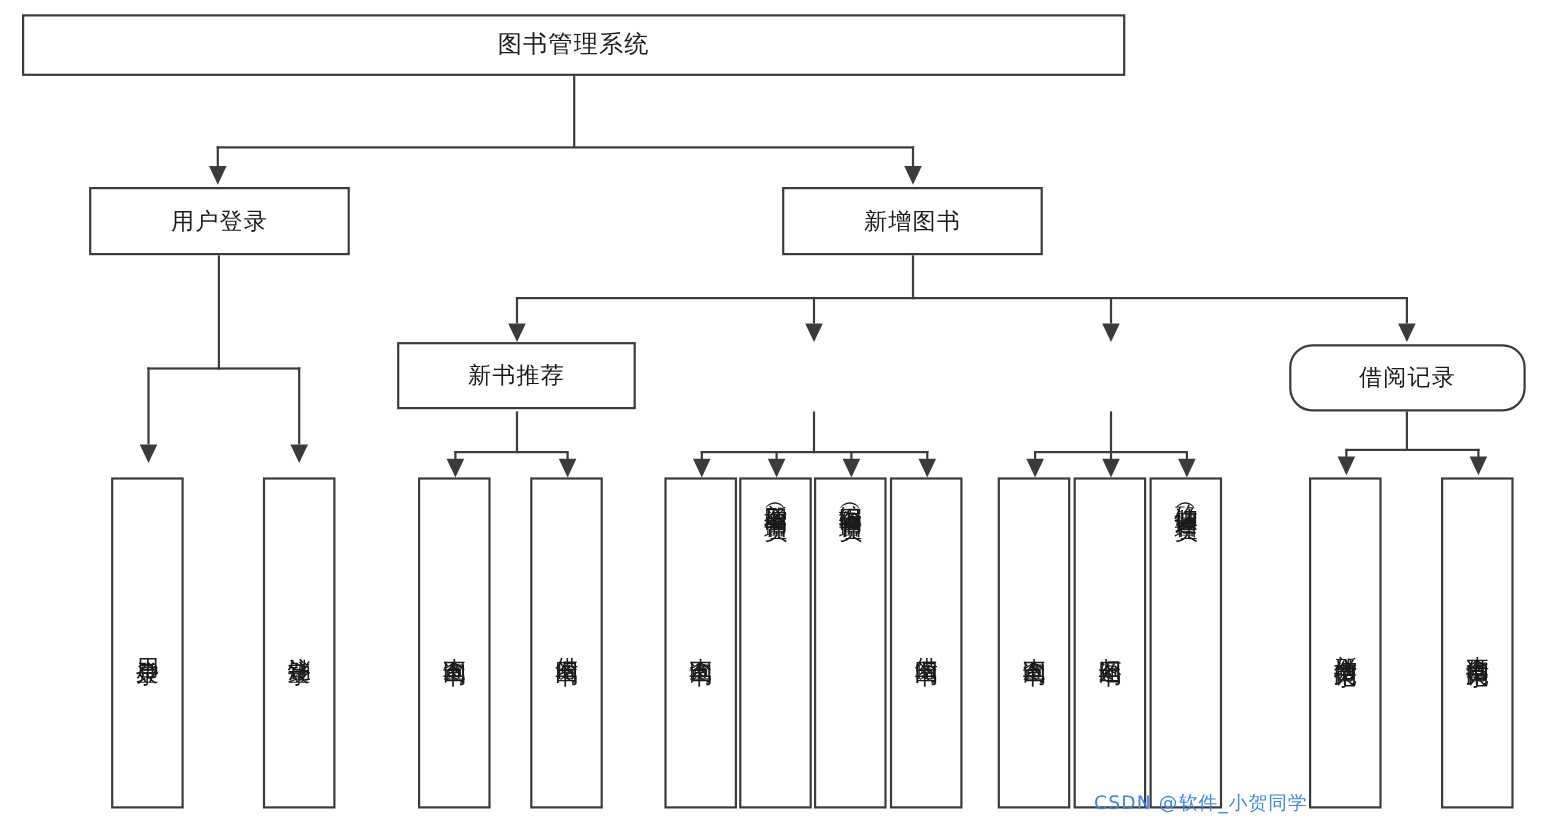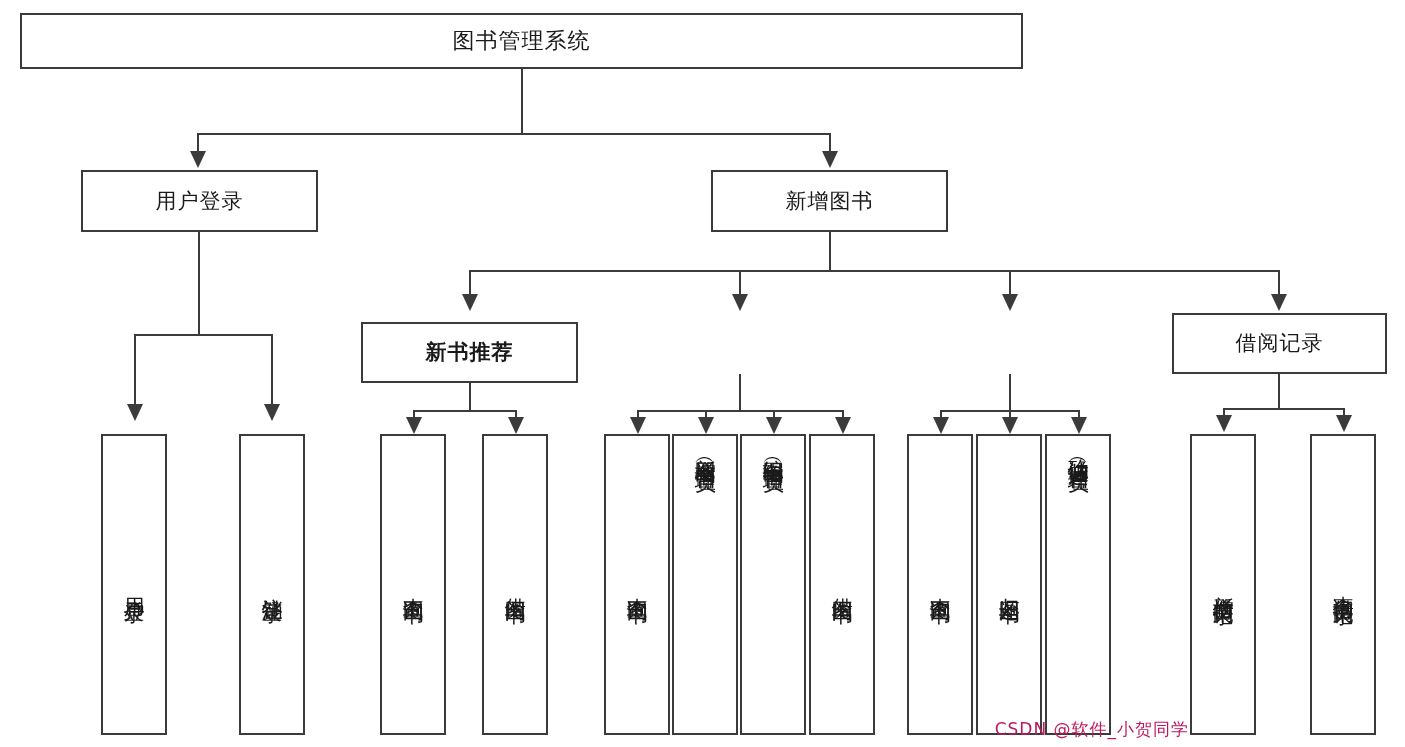--- a/index.html
+++ b/index.html
@@ -62,21 +62,21 @@
     border-right:8px solid transparent;
     border-top:17px solid #3b3b3b;
     z-index:2;
   }
 
   
   #watermark{
     position:absolute;
     right:10px;bottom:6px;
     font-size:17px;
-    color:#be185d;
+    color:#3b82f6;
     letter-spacing:1px;
     z-index:5;
     white-space:nowrap;
   }
 </style>
 </head>
 <body>
 
 <div id="canvas">
 
@@ -112,24 +112,24 @@
   <div class="hline" style="left:469px;top:270px;width:811px;"></div>
   <div class="vline" style="left:469px;top:270px;height:24px;"></div>
   <div class="arrow" style="left:462px;top:294px;"></div>
   <div class="vline" style="left:739px;top:270px;height:24px;"></div>
   <div class="arrow" style="left:732px;top:294px;"></div>
   <div class="vline" style="left:1009px;top:270px;height:24px;"></div>
   <div class="arrow" style="left:1002px;top:294px;"></div>
   <div class="vline" style="left:1278px;top:270px;height:24px;"></div>
   <div class="arrow" style="left:1271px;top:294px;"></div>
 
-  <div class="node" style="left:361px;top:322px;width:217px;height:61px;font-weight:bold;">
+  <div class="node" style="left:361px;top:311px;width:217px;height:61px;">
     <span class="lbl">新书推荐</span>
   </div>
-  <div class="node" style="left:1172px;top:313px;width:215px;height:61px;">
+  <div class="node" style="left:1172px;top:313px;width:215px;height:61px;border-radius:21px;">
     <span class="lbl">借阅记录</span>
   </div>
 
   <div class="vline" style="left:469px;top:374px;height:38px;"></div>
   <div class="hline" style="left:413px;top:410px;width:103px;"></div>
   <div class="vline" style="left:413px;top:410px;height:9px;"></div>
   <div class="arrow" style="left:406px;top:417px;"></div>
   <div class="vline" style="left:515px;top:410px;height:9px;"></div>
   <div class="arrow" style="left:508px;top:417px;"></div>
 

